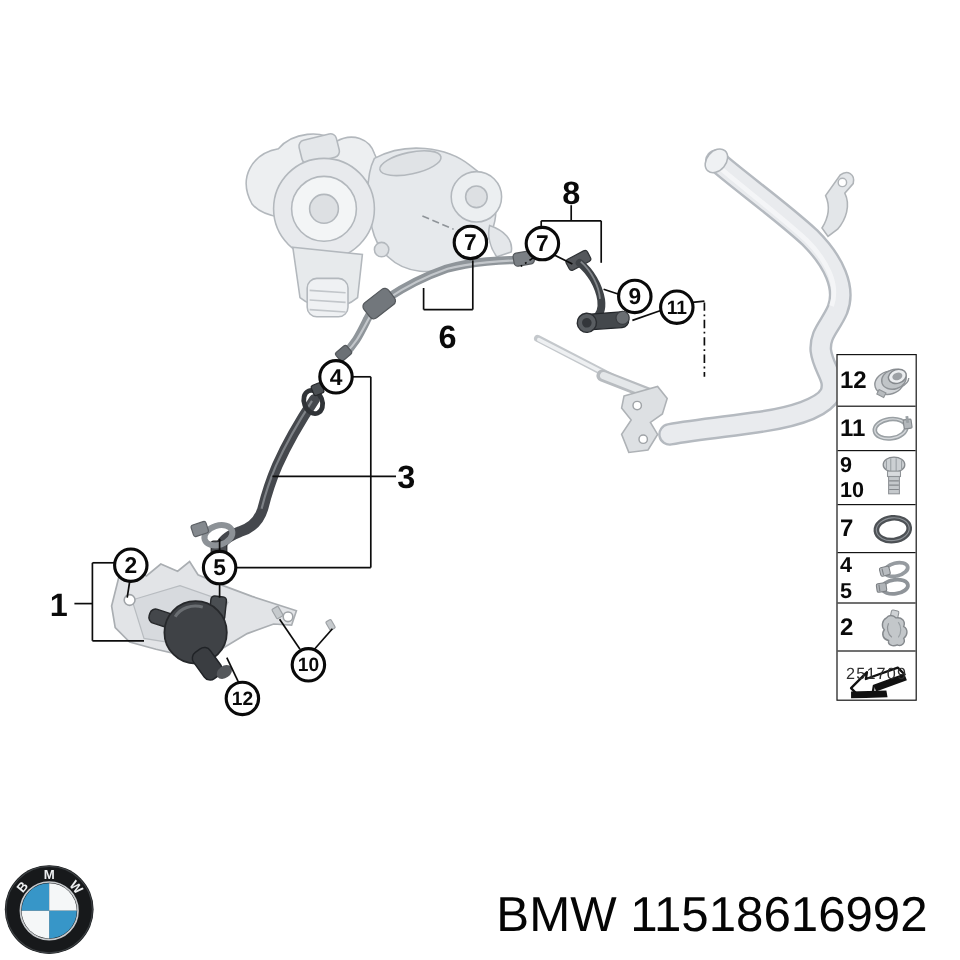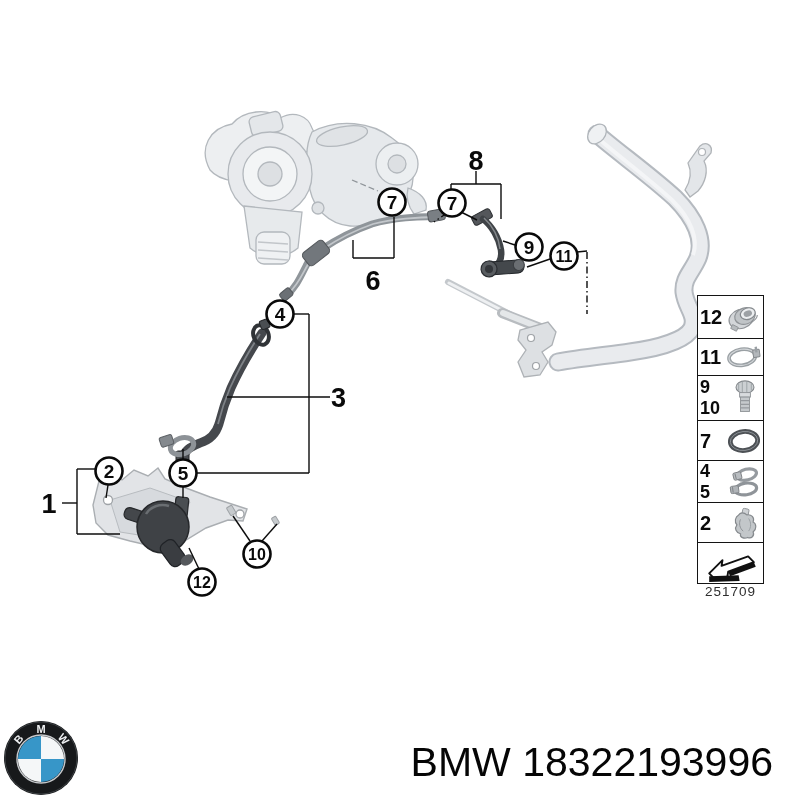--- a/index.html
+++ b/index.html
@@ -15,21 +15,21 @@
   .lng{stroke:#8f9499;stroke-width:1.3;fill:none;stroke-dasharray:6 3;}
   
   #parts-table{position:absolute;left:697px;top:295px;width:67px;border:1.7px solid #141414;
                box-sizing:border-box;background:#fff;}
   .part-row{display:flex;align-items:center;border-bottom:1.7px solid #141414;box-sizing:border-box;
             padding-left:2px;}
   .part-row:last-child{border-bottom:none;}
   .row-nums{width:26px;font-weight:bold;color:#0a0a0a;font-size:20px;line-height:1.0;}
   .row-nums.two{font-size:18px;line-height:1.15;}
   .row-icon{flex:1;display:flex;justify-content:center;}
-  #diagram-number{position:absolute;left:693px;top:584px;width:75px;text-align:center;
+  #diagram-number{position:absolute;left:693px;top:554px;width:75px;text-align:center;
                   font-size:13.5px;color:#2e2e2e;letter-spacing:1px;}
   
   #bmw-logo{position:absolute;left:2px;top:719px;}
   #part-number{position:absolute;right:27px;top:739px;font-size:41px;color:#050505;
                white-space:nowrap;}
 </style>
 </head>
 <body>
 
 <div id="stage">
@@ -324,15 +324,15 @@
     <path d="M 39,40 L 39,17 A 23,23 0 0 1 62,40 Z" fill="#f5f7f8"></path>
     <path d="M 39,40 L 62,40 A 23,23 0 0 1 39,63 Z" fill="#3796c8"></path>
     <path d="M 39,40 L 39,63 A 23,23 0 0 1 16,40 Z" fill="#f5f7f8"></path>
     <g fill="#eef0f2" font-weight="bold" font-size="11" text-anchor="middle">
       <text x="39" y="13.5" transform="rotate(-50 39 39)">B</text>
       <text x="39" y="13.5">M</text>
       <text x="39" y="13.5" transform="rotate(50 39 39)">W</text>
     </g>
   </svg>
 
-  <div id="part-number">BMW 18322193996</div>
+  <div id="part-number">BMW 11518616992</div>
 
 </div>
 
 </body></html>

